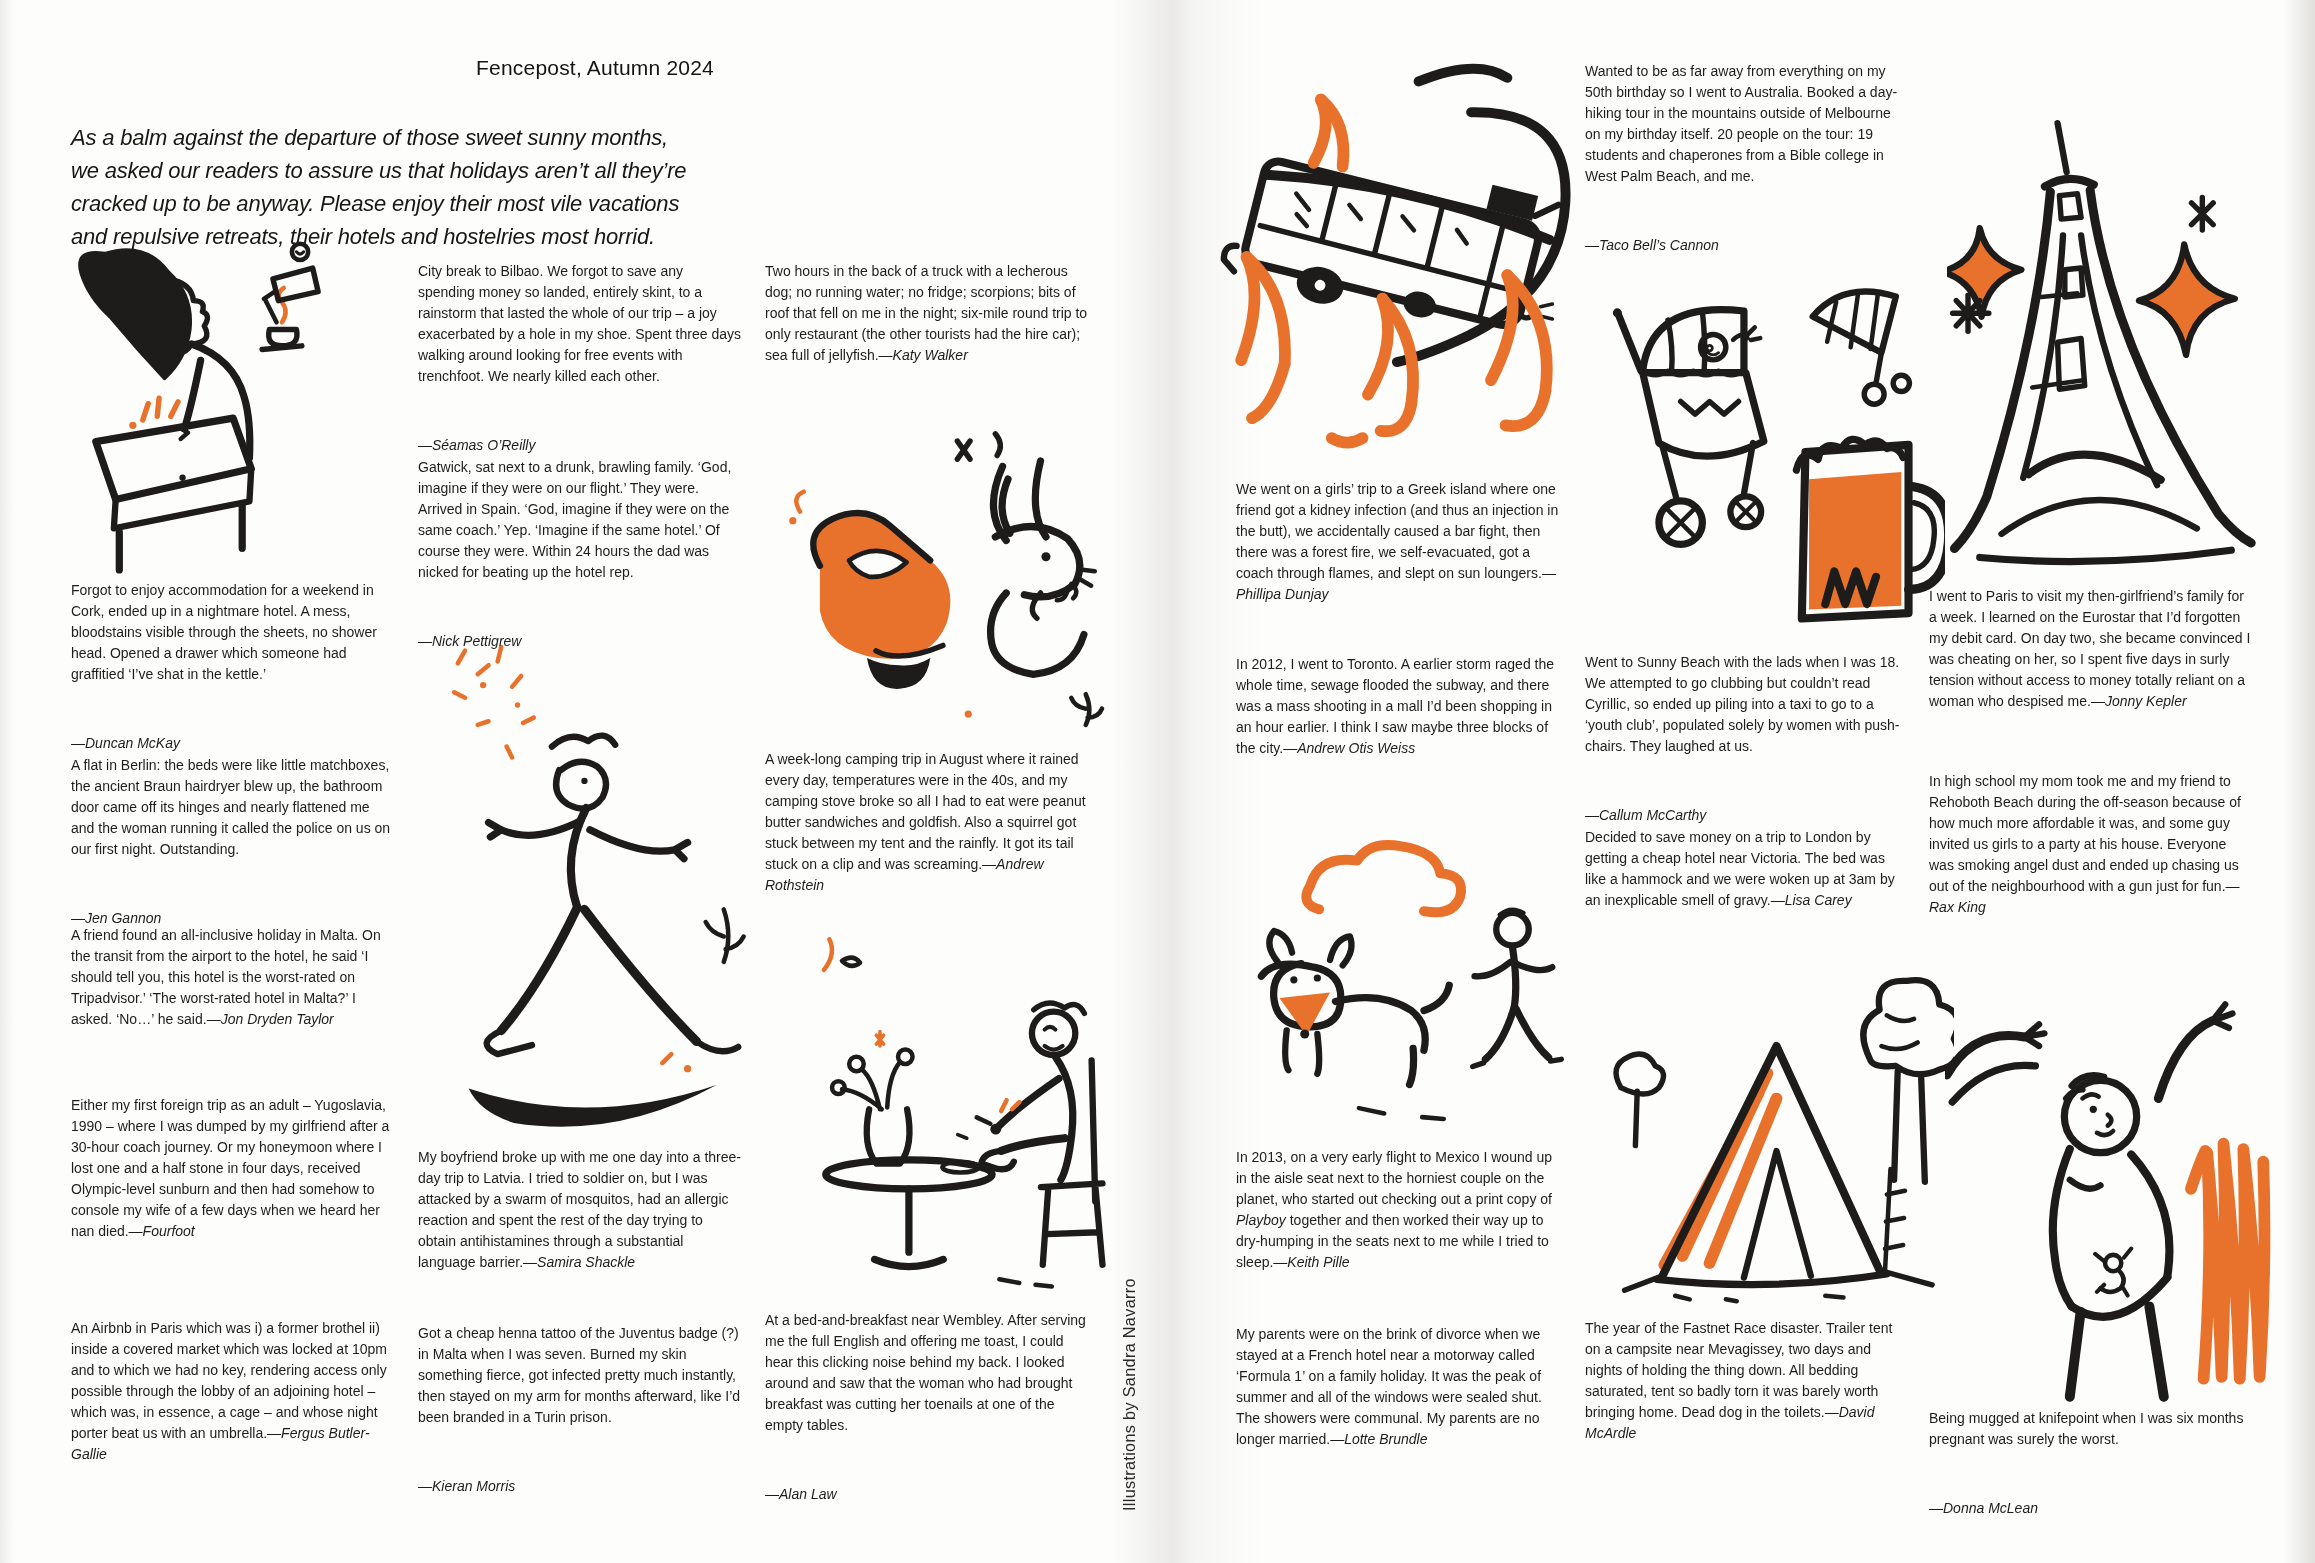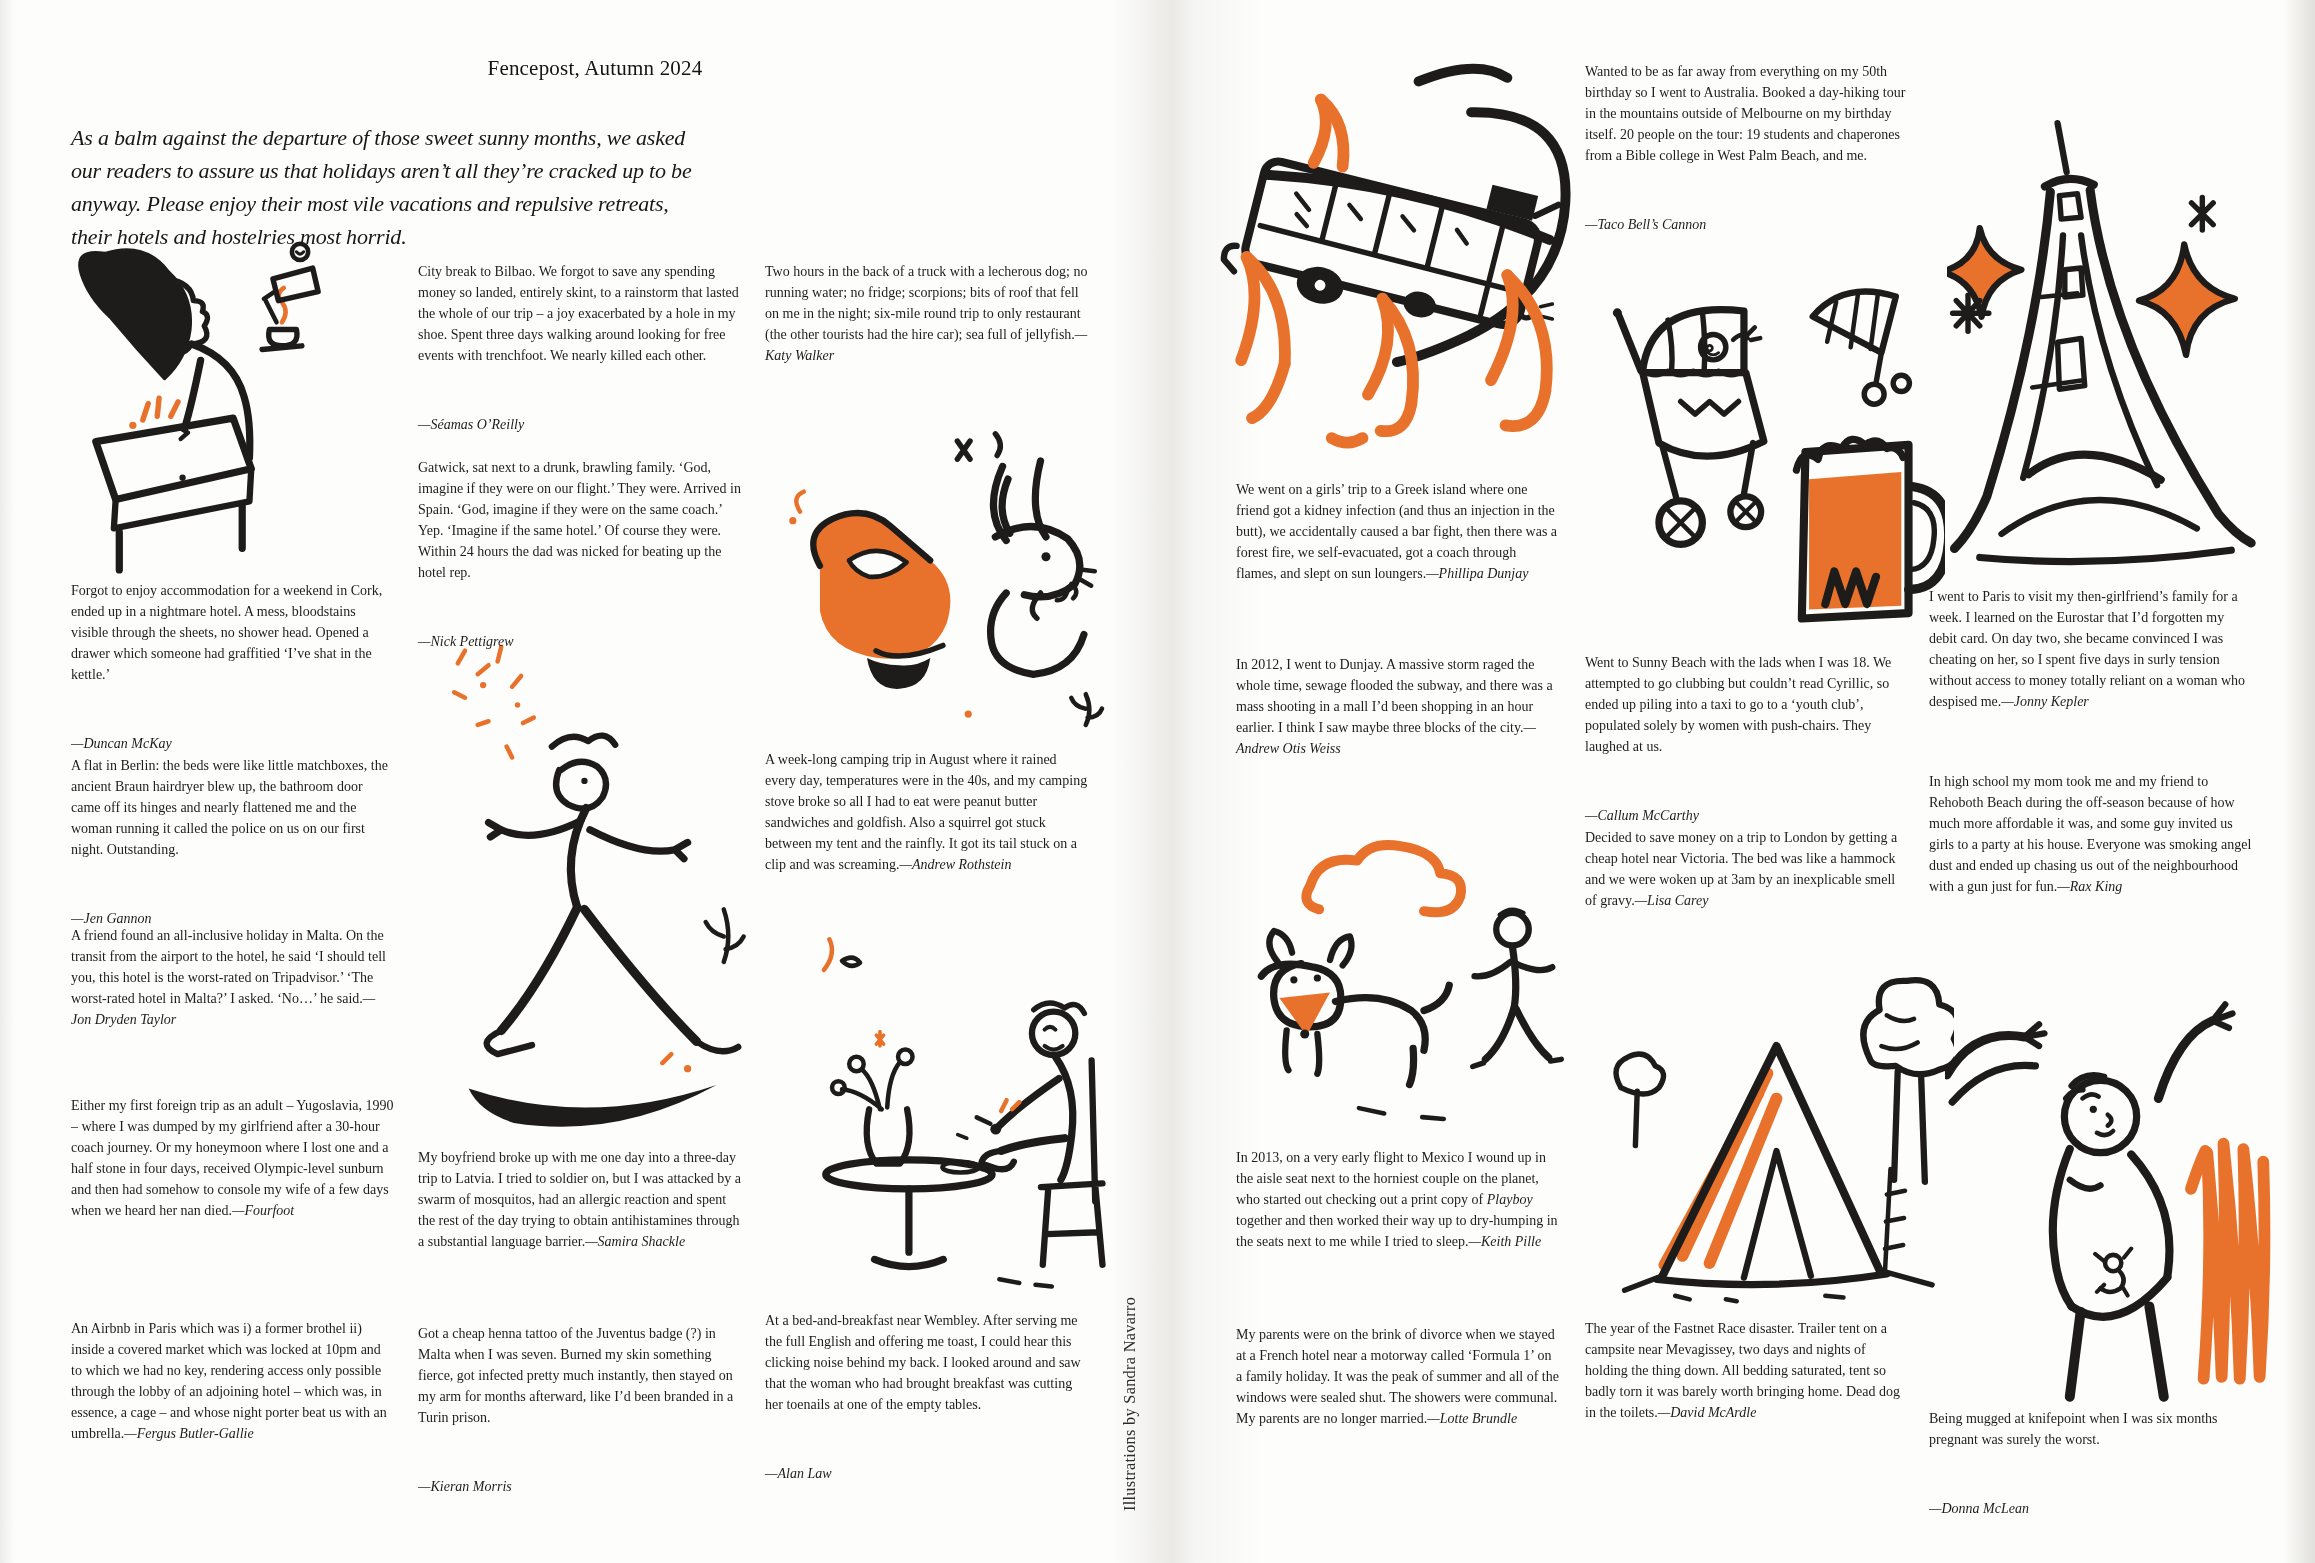--- a/index.html
+++ b/index.html
@@ -3,21 +3,21 @@
 <meta charset="utf-8">
 <style>
   html,body{margin:0;padding:0;background:#e9e7e3;}
   .spread{
     position:relative;width:2316px;height:1563px;overflow:hidden;
     background-color:#fdfdfb;
     background-image:
       linear-gradient(90deg, rgba(90,85,75,.10), rgba(90,85,75,0) 14.5px),
       linear-gradient(270deg, rgba(90,85,75,.18), rgba(90,85,75,0) 33px),
       linear-gradient(90deg, rgba(0,0,0,0) 1113px, rgba(80,74,64,.11) 1173px, rgba(80,74,64,.045) 1194px, rgba(0,0,0,0) 1262px);
-    font-family:Liberation Serif, serif;
+    font-family:Liberation Sans, sans-serif;
     color:#1e1d1b;
   }
   .title{
     position:absolute;left:71px;top:56px;width:1048px;text-align:center;
     font-size:21px;letter-spacing:0.2px;color:#15140f;
   }
   .intro{
     position:absolute;left:71px;top:121px;width:626px;
     font-style:italic;font-size:22px;line-height:33px;letter-spacing:-0.2px;color:#181712;
   }
@@ -326,21 +326,21 @@
   <div class="story" style="left:418px;top:261px"><span>City break to Bilbao. We forgot to save any spending money so landed, entirely skint, to a rainstorm that lasted the whole of our trip – a joy exacerbated by a hole in my shoe. Spent three days walking around looking for free events with trenchfoot. We nearly killed each other.</span><span class="attr block">—Séamas O’Reilly</span></div>
   <div class="story" style="left:418px;top:457px"><span>Gatwick, sat next to a drunk, brawling family. ‘God, imagine if they were on our flight.’ They were. Arrived in Spain. ‘God, imagine if they were on the same coach.’ Yep. ‘Imagine if the same hotel.’ Of course they were. Within 24 hours the dad was nicked for beating up the hotel rep.</span><span class="attr block">—Nick Pettigrew</span></div>
   <div class="story" style="left:418px;top:1147px"><span>My boyfriend broke up with me one day into a three-day trip to Latvia. I tried to soldier on, but I was attacked by a swarm of mosquitos, had an allergic reaction and spent the rest of the day trying to obtain antihistamines through a substantial language barrier.</span><span class="attr">—Samira Shackle</span></div>
   <div class="story" style="left:418px;top:1323px"><span>Got a cheap henna tattoo of the Juventus badge (?) in Malta when I was seven. Burned my skin something fierce, got infected pretty much instantly, then stayed on my arm for months afterward, like I’d been branded in a Turin prison.</span><span class="attr block">—Kieran Morris</span></div>
 
   <div class="story" style="left:765px;top:261px"><span>Two hours in the back of a truck with a lecherous dog; no running water; no fridge; scorpions; bits of roof that fell on me in the night; six-mile round trip to only restaurant (the other tourists had the hire car); sea full of jellyfish.</span><span class="attr">—Katy Walker</span></div>
   <div class="story" style="left:765px;top:749px"><span>A week-long camping trip in August where it rained every day, temperatures were in the 40s, and my camping stove broke so all I had to eat were peanut butter sandwiches and goldfish. Also a squirrel got stuck between my tent and the rainfly. It got its tail stuck on a clip and was screaming.</span><span class="attr">—Andrew Rothstein</span></div>
   <div class="story" style="left:765px;top:1310px"><span>At a bed-and-breakfast near Wembley. After serving me the full English and offering me toast, I could hear this clicking noise behind my back. I looked around and saw that the woman who had brought breakfast was cutting her toenails at one of the empty tables.</span><span class="attr block">—Alan Law</span></div>
 
   <div class="story" style="left:1236px;top:479px"><span>We went on a girls’ trip to a Greek island where one friend got a kidney infection (and thus an injection in the butt), we accidentally caused a bar fight, then there was a forest fire, we self-evacuated, got a coach through flames, and slept on sun loungers.</span><span class="attr">—Phillipa Dunjay</span></div>
-  <div class="story" style="left:1236px;top:654px"><span>In 2012, I went to Dunjay. A massive storm raged the whole time, sewage flooded the subway, and there was a mass shooting in a mall I’d been shopping in an hour earlier. I think I saw maybe three blocks of the city.</span><span class="attr">—Andrew Otis Weiss</span></div>
+  <div class="story" style="left:1236px;top:654px"><span>In 2012, I went to Toronto. A earlier storm raged the whole time, sewage flooded the subway, and there was a mass shooting in a mall I’d been shopping in an hour earlier. I think I saw maybe three blocks of the city.</span><span class="attr">—Andrew Otis Weiss</span></div>
   <div class="story" style="left:1236px;top:1147px"><span>In 2013, on a very early flight to Mexico I wound up in the aisle seat next to the horniest couple on the planet, who started out checking out a print copy of </span><span class="ital">Playboy</span><span> together and then worked their way up to dry-humping in the seats next to me while I tried to sleep.</span><span class="attr">—Keith Pille</span></div>
   <div class="story" style="left:1236px;top:1324px"><span>My parents were on the brink of divorce when we stayed at a French hotel near a motorway called ‘Formula 1’ on a family holiday. It was the peak of summer and all of the windows were sealed shut. The showers were communal. My parents are no longer married.</span><span class="attr">—Lotte Brundle</span></div>
 
   <div class="story" style="left:1585px;top:61px"><span>Wanted to be as far away from everything on my 50th birthday so I went to Australia. Booked a day-hiking tour in the mountains outside of Melbourne on my birthday itself. 20 people on the tour: 19 students and chaperones from a Bible college in West Palm Beach, and me.</span><span class="attr block">—Taco Bell’s Cannon</span></div>
   <div class="story" style="left:1585px;top:652px"><span>Went to Sunny Beach with the lads when I was 18. We attempted to go clubbing but couldn’t read Cyrillic, so ended up piling into a taxi to go to a ‘youth club’, populated solely by women with push-chairs. They laughed at us.</span><span class="attr block">—Callum McCarthy</span></div>
   <div class="story" style="left:1585px;top:827px"><span>Decided to save money on a trip to London by getting a cheap hotel near Victoria. The bed was like a hammock and we were woken up at 3am by an inexplicable smell of gravy.</span><span class="attr">—Lisa Carey</span></div>
   <div class="story" style="left:1585px;top:1318px"><span>The year of the Fastnet Race disaster. Trailer tent on a campsite near Mevagissey, two days and nights of holding the thing down. All bedding saturated, tent so badly torn it was barely worth bringing home. Dead dog in the toilets.</span><span class="attr">—David McArdle</span></div>
 
   <div class="story" style="left:1929px;top:586px"><span>I went to Paris to visit my then-girlfriend’s family for a week. I learned on the Eurostar that I’d forgotten my debit card. On day two, she became convinced I was cheating on her, so I spent five days in surly tension without access to money totally reliant on a woman who despised me.</span><span class="attr">—Jonny Kepler</span></div>
   <div class="story" style="left:1929px;top:771px"><span>In high school my mom took me and my friend to Rehoboth Beach during the off-season because of how much more affordable it was, and some guy invited us girls to a party at his house. Everyone was smoking angel dust and ended up chasing us out of the neighbourhood with a gun just for fun.</span><span class="attr">—Rax King</span></div>

